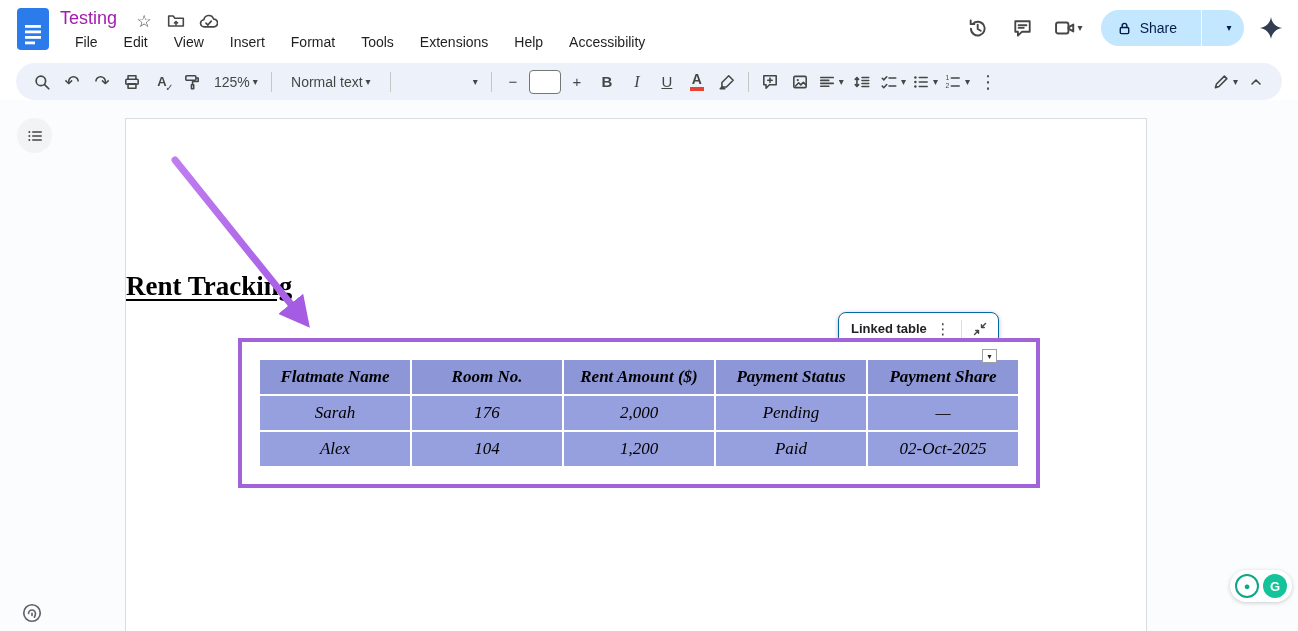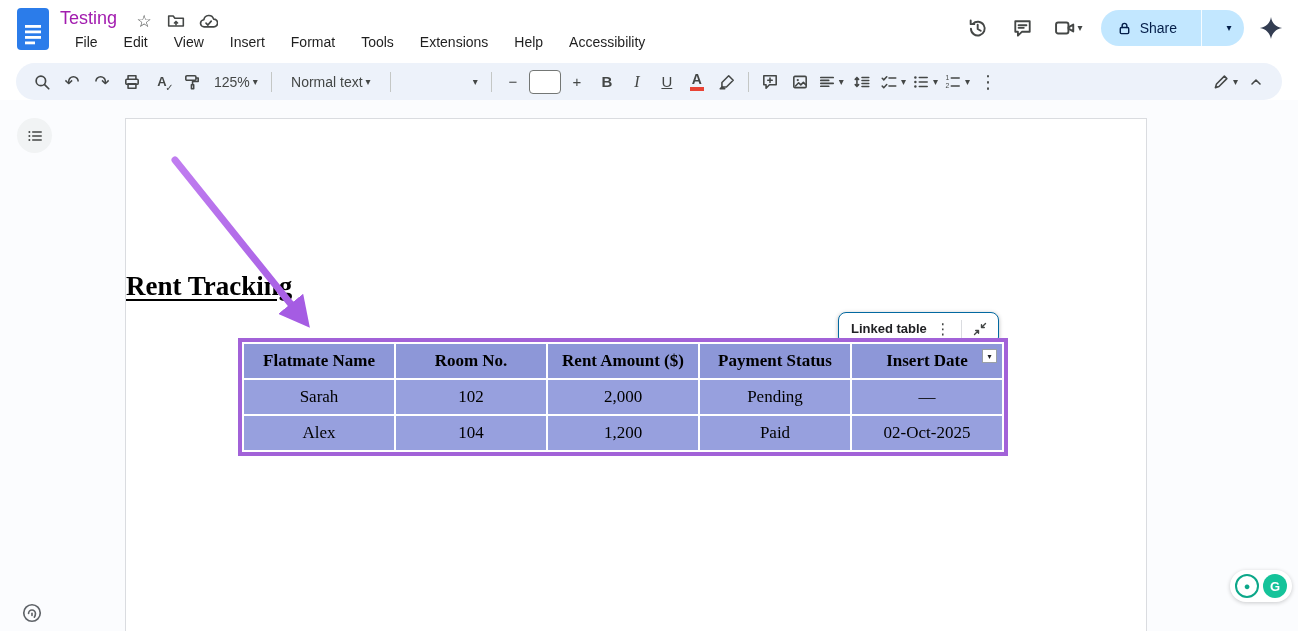--- a/index.html
+++ b/index.html
@@ -57,21 +57,21 @@
     text-decoration:underline; text-underline-offset:4px; }
 
   
   .chip { position:absolute; left:712px; top:184px; height:33px; background:#fff; border:1px solid #0369a1;
     border-radius:8px; box-shadow:0 1px 4px rgba(0,0,0,.28); display:flex; align-items:center; padding:0 6px 0 12px; gap:4px;margin-top:9px; }
   .chip-label { font-size:13px; font-weight:bold; color:#202124; white-space:nowrap; }
   .chip-btn { width:24px; height:24px; display:flex; align-items:center; justify-content:center; color:#444746; border-radius:4px; }
   .chip-sep { width:1px; height:18px; background:#dadce0; margin:0 2px; }
 
   
-  .tbl-select { position:absolute; left:112px; top:219px; border:4px solid var(--accent_purple,#a262d8); padding:0; background:#fff; }
+  .tbl-select { position:absolute; left:112px; top:219px; border:4px solid var(--accent_purple,#a262d8); padding:16px; background:#fff;font-style:italic; }
   table.rent { border-collapse:collapse; table-layout:fixed; width:760px; font-family:"Liberation Serif",serif; }
   table.rent th, table.rent td { width:152px; height:36px; text-align:center; vertical-align:middle;
     border:2px solid #fff; font-size:17px; color:#000; }
   table.rent th { background:var(--table_header_bg,#8d97d8); font-weight:bold; }
   tr.r-light td { background:var(--table_row_light,#aeb7ea); }
   tr.r-dark td { background:var(--table_row_dark,#97a0de); }
   .col-dd { position:absolute; left:856px; top:230px; width:15px; height:14px; background:#fff;
     border:1px solid #9aa0a6; display:flex; align-items:center; justify-content:center; font-size:8px; color:#202124; }
 
   .arrow-svg { position:absolute; left:150px; top:40px; pointer-events:none; }
@@ -304,27 +304,27 @@
     </div>
 
     <div class="tbl-select">
       <table class="rent">
         <thead>
           <tr>
             <th>Flatmate Name</th>
             <th>Room No.</th>
             <th>Rent Amount ($)</th>
             <th>Payment Status</th>
-            <th>Insert Date</th>
+            <th>Payment Share</th>
           </tr>
         </thead>
         <tbody>
           <tr class="r-dark">
             <td>Sarah</td>
-            <td>102</td>
+            <td>176</td>
             <td>2,000</td>
             <td>Pending</td>
             <td>—</td>
           </tr>
           <tr class="r-dark">
             <td>Alex</td>
             <td>104</td>
             <td>1,200</td>
             <td>Paid</td>
             <td>02-Oct-2025</td>

